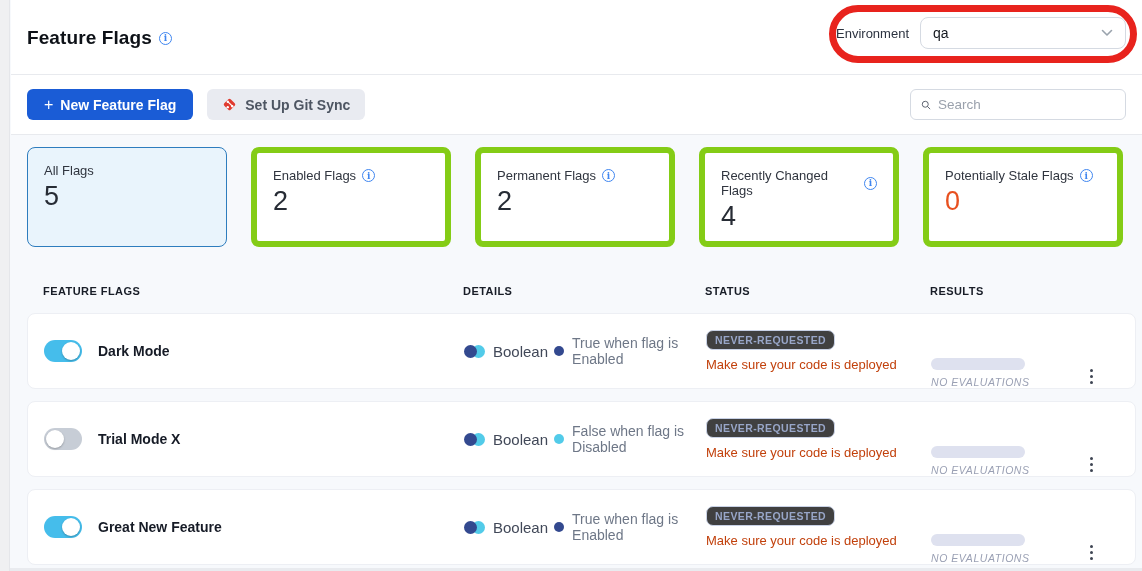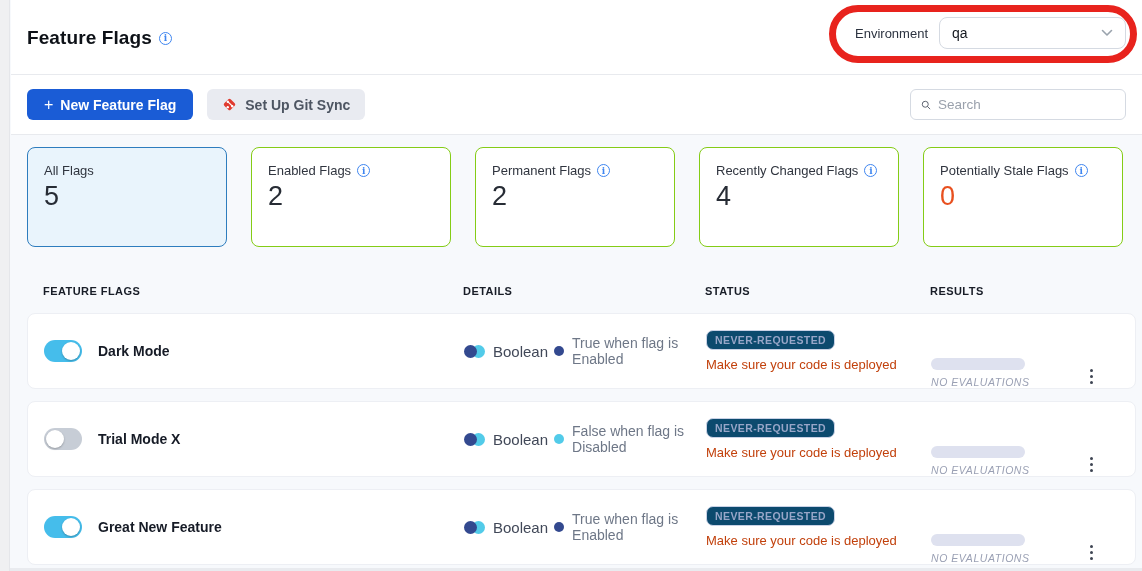--- a/index.html
+++ b/index.html
@@ -23,21 +23,21 @@
   .page-title { font-size:19px; font-weight:800; color:#0d1117; letter-spacing:.1px; }
   .info-icon {
     display:inline-flex; align-items:center; justify-content:center;
     width:13px; height:13px; border:1.4px solid #3f86f0; border-radius:50%;
     color:#3f86f0; font-size:9px; font-weight:700; font-family:"DejaVu Serif",serif;
     flex:0 0 auto;
   }
   .env-wrap { display:flex; align-items:center; gap:11px; margin-top:17px; height:32px; }
   .env-label { font-size:13px; color:#2c3340; }
   .env-select {
-    width:187px; height:32px; background:#fff; border:1px solid #d5dae2; border-radius:8px;
+    width:206px; height:32px; background:#fff; border:1px solid #d5dae2; border-radius:8px;
     display:flex; align-items:center; justify-content:space-between; padding:0 12px;
     cursor:pointer;
   }
   .env-value { font-size:14px; color:#14181f; }
 
   
   .annotation {
     position:absolute; left:829px; top:5px; width:308px; height:58px;
     border:7px solid #e8231d; border-radius:30px; z-index:50; pointer-events:none;
   }
@@ -64,21 +64,21 @@
   }
   .search-box input {
     border:none; outline:none; flex:1; font-size:13.5px; color:#0f172a;
     font-family:inherit; background:transparent;
   }
   .search-box input::placeholder { color:#9aa1ac; }
 
   
   .stats { display:flex; gap:24px; padding:12px 16px 8px; }
   .stat-card {
-    width:200px; height:100px; background:#fff; border:1px solid #84cc16; border-radius:8px;
+    width:200px; height:100px; background:#fff; border:6px solid #84cc16; border-radius:8px;
     padding:15px 16px; cursor:pointer;
   }
   .stat-card.selected { background:#e9f4fc; border:1px solid #2e7dbe; }
   .stat-label-row { display:flex; align-items:center; gap:6px; }
   .stat-label { font-size:13px; color:#30353f; }
   .stat-value { font-size:27px; color:#272c35; margin-top:3px; font-weight:400; }
 
   
   .tbl-grid { display:grid; grid-template-columns:436px 242px 225px 1fr; }
   .tbl-header { margin:30px 6px 16px 16px; }
@@ -111,21 +111,21 @@
   .bool-icon .c1 { position:absolute; left:0; top:0; width:13px; height:13px; border-radius:50%; background:#33498f; z-index:2; }
   .bool-icon .c2 { position:absolute; left:8px; top:0; width:13px; height:13px; border-radius:50%; background:#52cbe9; z-index:1; }
   .type-label { font-size:15px; font-weight:500; color:#414858; }
   .detail-line { display:flex; align-items:center; gap:8px; }
   .detail-dot { width:10px; height:10px; border-radius:50%; flex:0 0 auto; }
   .detail-text { font-size:14px; color:#6e7787; }
 
   .cell-status { display:flex; flex-direction:column; justify-content:center; align-items:flex-start; gap:7px; }
   .status-badge {
     font-size:10.5px; font-weight:700; letter-spacing:.4px; color:#98a6c8;
-    border:1px solid #c9d2e6; border-radius:7px; padding:3px 8px; background:#0c4a6e;
+    border:1px solid #c9d2e6; border-radius:7px; padding:3px 8px; background:#404040;
   }
   .status-text { font-size:13px; color:#c2410c; }
 
   .cell-results { display:flex; align-items:flex-end; justify-content:space-between; padding-right:36px;font-style:italic; }
   .results-block { display:flex; flex-direction:column; align-items:flex-start; gap:6px; margin-top:2px; }
   .results-bar { width:94px; height:12px; border-radius:6px; background:#dee1ef; }
   .results-text { font-size:10.5px; color:#9aa0b4; letter-spacing:.55px; }
   .kebab {
     display:flex; flex-direction:column; gap:2.5px; align-items:center; cursor:pointer;
     padding:4px 6px;

